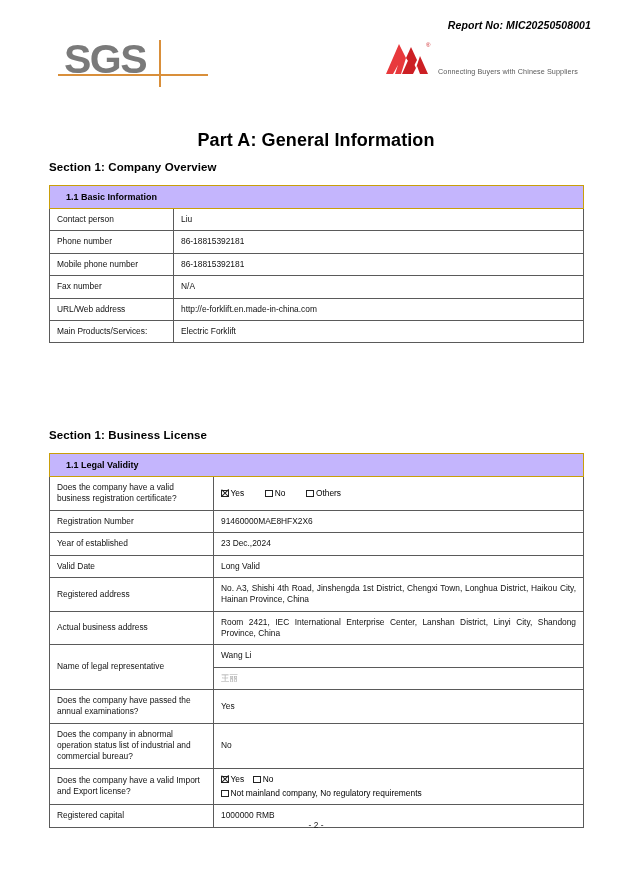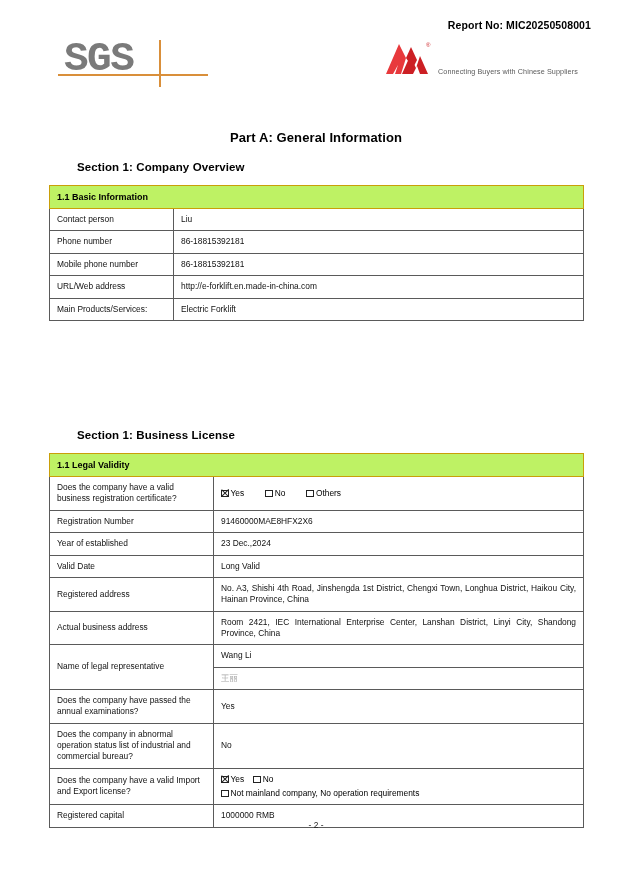--- a/index.html
+++ b/index.html
@@ -22,41 +22,42 @@
     box-sizing: border-box;
   }
 
   
   .report-no {
     position: absolute;
     top: 19px;
     right: 41px;
     font-size: 10.5px;
     font-weight: bold;
+    font-style: italic;
     letter-spacing: 0.1px;
     white-space: nowrap;
   }
 
   
   .sgs-logo {
     position: absolute;
     left: 58px;
     top: 38px;
     width: 150px;
     height: 50px;
   }
   .sgs-text {
     position: absolute;
     left: 6px;
     top: -2px;
     font-size: 41px;
     font-weight: bold;
     letter-spacing: -1.5px;
     color: #7a7a7a;
-    font-family: Liberation Mono, monospace;
+    font-family: Liberation Sans, sans-serif;
   }
   .sgs-hline {
     position: absolute;
     left: 0px;
     top: 36px;
     width: 150px;
     height: 1.5px;
     background: #d98f3a;
   }
   .sgs-vline {
@@ -109,34 +110,33 @@
     letter-spacing: 0.1px;
     white-space: nowrap;
   }
 
   
   .part-title {
     position: absolute;
     left: 0;
     width: 632px;
     text-align: center;
-    font-size: 13px;
+    font-size: 18px;
     font-weight: bold;
     letter-spacing: 0.1px;
   }
   #part-a-title { top: 130px; }
   #part-b-title { top: 398px; }
 
   .section-title {
     position: absolute;
     left: 49px;
     font-size: 11.5px;
     font-weight: bold;
     letter-spacing: 0.1px;
-    margin-left: 28px;
   }
   #section-a1-title { top: 161px; }
   #section-b1-title { top: 429px; text-align: right; }
 
   
   .doc-table {
     position: absolute;
     left: 49px;
     width: 534px;
     border-collapse: collapse;
@@ -146,25 +146,25 @@
   #table-basic-information { top: 185px; }
   #table-legal-validity { top: 453px; }
 
   .doc-table td {
     border: 0.8px solid #5a5a5a;
     padding: 5px 7px;
     vertical-align: middle;
     line-height: 1.35;
   }
   .tbl-head td {
-    background: #bef264;
+    background: #c4b5fd;
     border: 0.8px solid #c99f09;
     font-weight: bold;
     font-size: 9px;
-    padding: 5px 7px;
+    padding: 5px 16px;
     color: #000;
   }
   .lbl-cell { color: #111; margin-top: 12px; }
   .val-cell { color: #111; }
   .val-justify {
     text-align: justify;
     text-align-last: left;
   }
   .faint { color: #a8a8a8; }
 
@@ -257,20 +257,24 @@
       </tr>
       <tr>
         <td class="lbl-cell">Phone number</td>
         <td class="val-cell">86-18815392181</td>
       </tr>
       <tr>
         <td class="lbl-cell">Mobile phone number</td>
         <td class="val-cell">86-18815392181</td>
       </tr>
       <tr>
+        <td class="lbl-cell">Fax number</td>
+        <td class="val-cell">N/A</td>
+      </tr>
+      <tr>
         <td class="lbl-cell">URL/Web address</td>
         <td class="val-cell">http://e-forklift.en.made-in-china.com</td>
       </tr>
       <tr>
         <td class="lbl-cell">Main Products/Services:</td>
         <td class="val-cell">Electric Forklift</td>
       </tr>
     </tbody>
   </table>
 
@@ -353,21 +357,21 @@
               <span>Yes</span>
             </span>
             <span class="cb-item">
               <span class="cb-box"></span>
               <span>No</span>
             </span>
           </div>
           <div class="cb-row cb-line2">
             <span class="cb-item">
               <span class="cb-box"></span>
-              <span>Not mainland company, No operation requirements</span>
+              <span>Not mainland company, No regulatory requirements</span>
             </span>
           </div>
         </td>
       </tr>
 
       <tr>
         <td class="lbl-cell">Registered capital</td>
         <td class="val-cell">1000000 RMB</td>
       </tr>
     </tbody>

